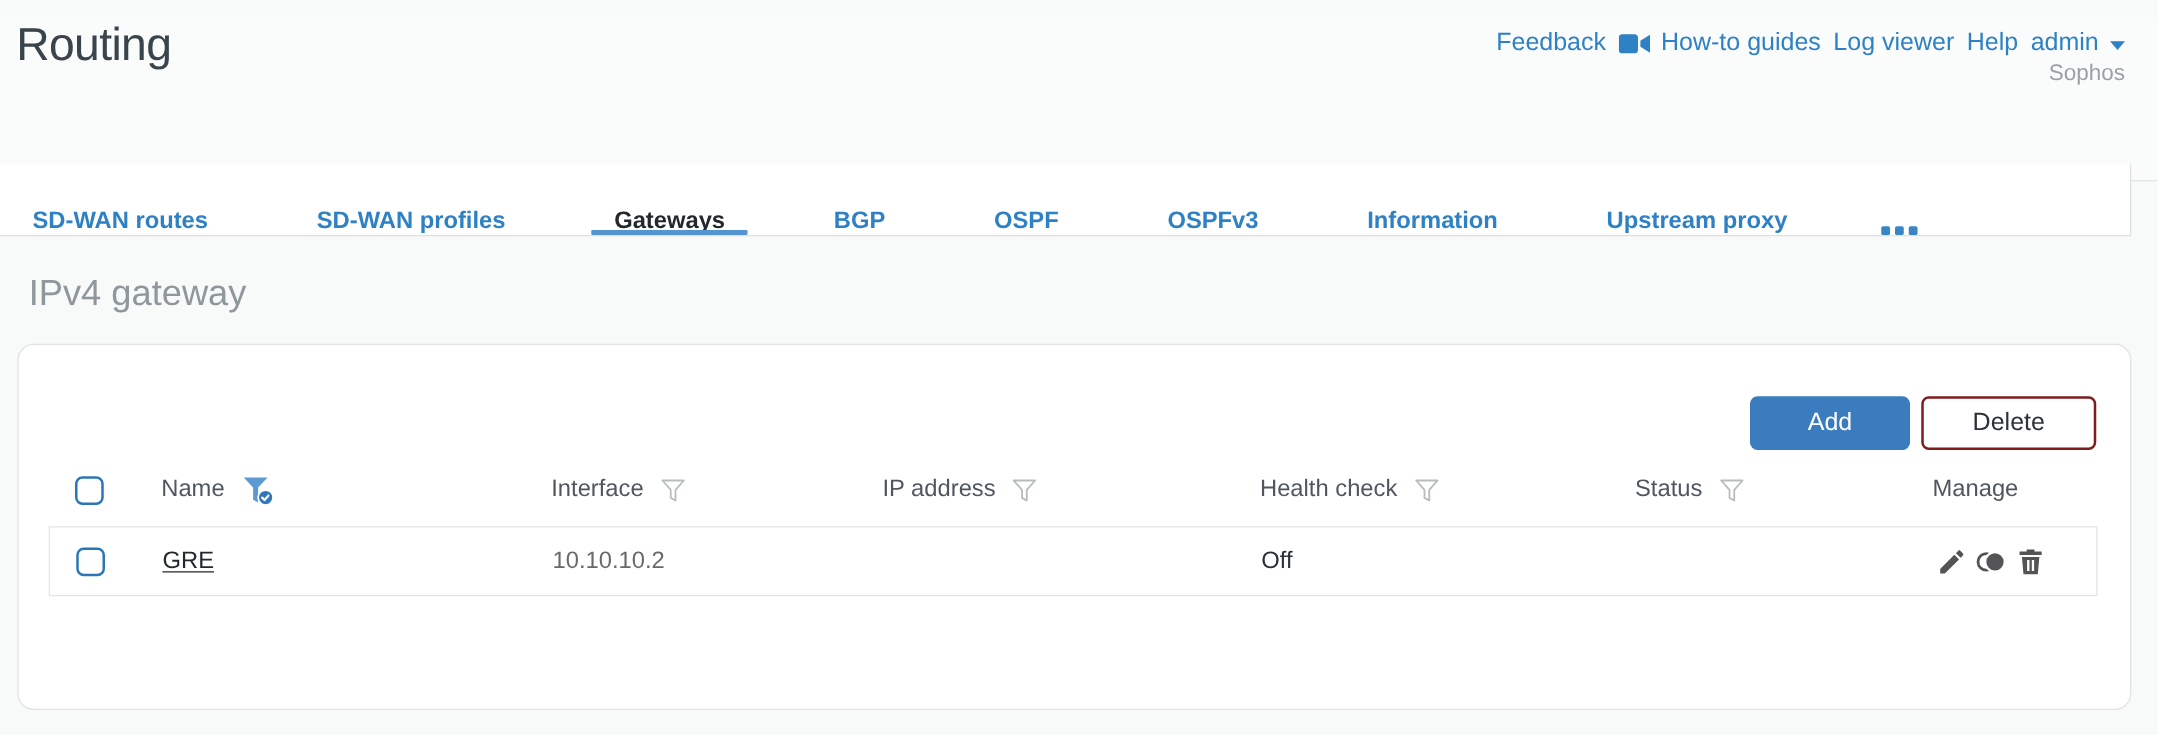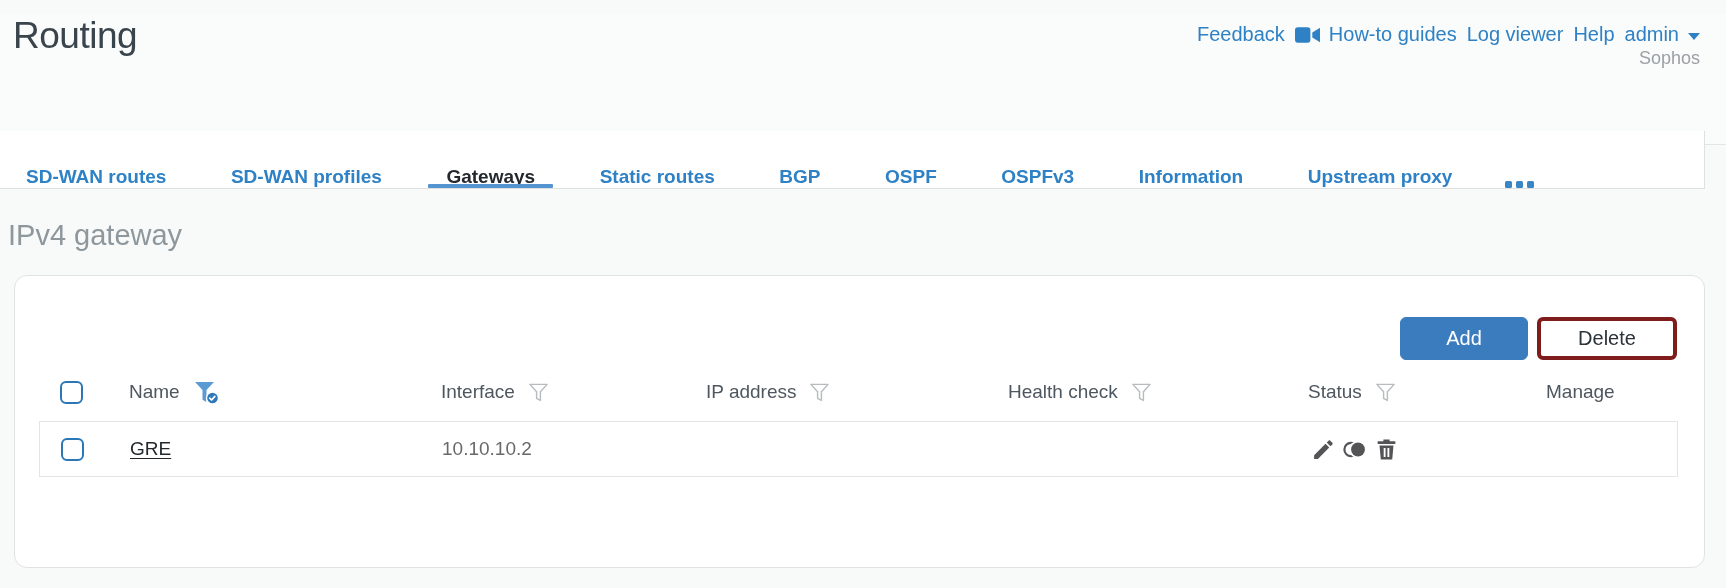--- a/index.html
+++ b/index.html
@@ -50,34 +50,34 @@
   }
   .tab.active { color:#23282e; }
   .tab.active::after {
     content:""; position:absolute; left:6px; right:6px; bottom:0;
     height:4px; background:#5494d0; border-radius:1px;
   }
   .tab-more { display:flex; align-items:center; gap:4px; padding:0 12px; cursor:pointer; }
   .tab-more .dot { width:7px; height:7px; background:#3a85c6; border-radius:1.5px; }
   
   .section-title {
-    position:absolute; left:8px; top:219px;
+    position:absolute; left:23px; top:219px;
     font-size:29px; font-weight:400; color:#8d979c;
   }
   .card {
     position:absolute; left:14px; top:275px; width:1691px; height:293px;
     background:#fff; border:1px solid #e1e2e3; border-radius:13px;
   }
   .btn-row { position:absolute; top:41px; right:27px; display:flex; gap:9px; }
   .btn {
     height:43px; border-radius:6px; font-size:20px; font-family:inherit;
     display:flex; align-items:center; justify-content:center; cursor:pointer;
   }
   .btn-add { width:128px; background:#3a7cbe; border:1px solid #3a7cbe; color:#fff; }
-  .btn-delete { width:140px; background:#fff; border:4px solid #7f1d1d; color:#2b3238; }
+  .btn-delete { width:140px; background:#fff; border:2px solid #7f1d1d; color:#2b3238; }
   .tgrid {
     display:grid; align-items:center;
     grid-template-columns:90px 312px 265px 302px 300px 238px 1fr;
   }
   .thead {
     position:absolute; top:95px; left:24px; right:26px; height:42px;
     color:#4e575f; font-size:19px;
   }
   .hcell { display:flex; align-items:center; gap:13px; }
   .checkbox {
@@ -129,21 +129,20 @@
     </span>
   </div>
 
   <div class="brand">Sophos</div>
 </div>
 
 <div class="tabbar">
   <div class="tab">SD-WAN routes</div>
   <div class="tab">SD-WAN profiles</div>
   <div class="tab active">Gateways</div>
-  <div class="tab">Static routes</div>
   <div class="tab">BGP</div>
   <div class="tab">OSPF</div>
   <div class="tab">OSPFv3</div>
   <div class="tab">Information</div>
   <div class="tab">Upstream proxy</div>
   <div class="tab-more">
     <span class="dot"></span>
     <span class="dot"></span>
     <span class="dot"></span>
   </div>
@@ -199,20 +198,21 @@
     </div>
   </div>
 
   <div class="trow tgrid">
     <div>
         <div class="checkbox"></div>
       </div>
     <div><a class="name-link">GRE</a></div>
     <div class="cell-ip">10.10.10.2</div>
     <div class="cell-interface"></div>
+    <div class="cell-health">Off</div>
     <div><span class="status-dot" style="background-color: rgb(132, 196, 64);"></span></div>
     <div class="manage-cell">
       <svg class="micon" viewBox="0 0 24 24">
         <path d="M3 17.4 L13.9 6.5 l3.6 3.6 L6.6 21 H3 v-3.6 z" fill="#545456"></path>
         <path d="M15.1 5.3 l1.8 -1.8 c0.45 -0.45 1.15 -0.45 1.6 0 l2 2 c0.45 0.45 0.45 1.15 0 1.6 l-1.8 1.8 z" fill="#545456"></path>
       </svg>
       <svg class="micon" viewBox="0 0 28 24" style="width:28px;">
         <circle cx="10" cy="12" r="6.6" fill="none" stroke="#545456" stroke-width="2.2"></circle>
         <circle cx="17" cy="12" r="8.7" fill="#ffffff"></circle>
         <circle cx="17" cy="12" r="6.9" fill="#545456"></circle>

